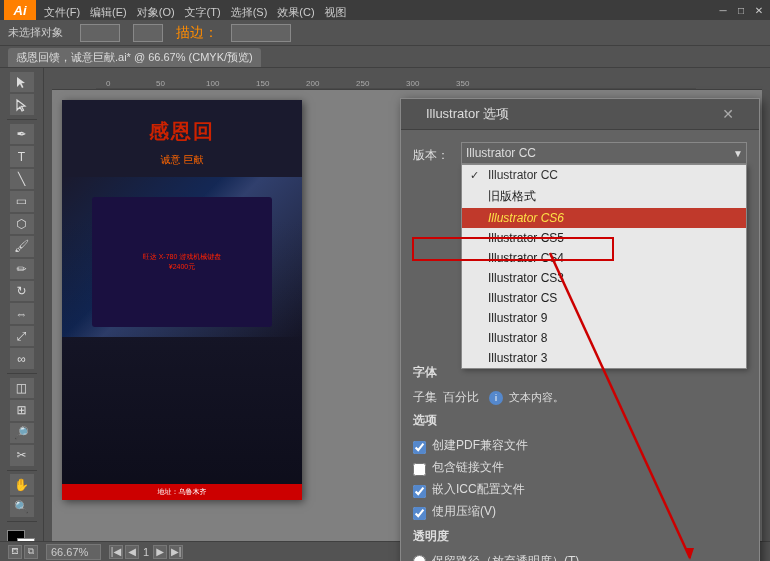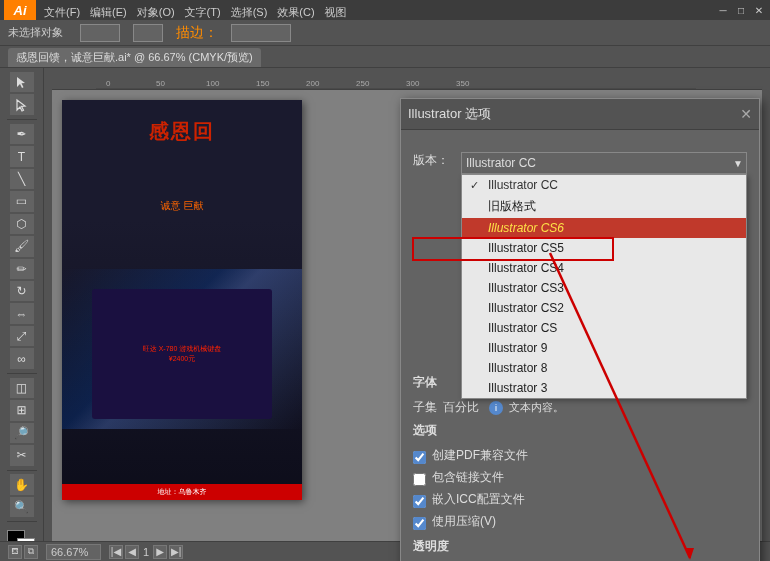--- a/index.html
+++ b/index.html
@@ -29,28 +29,28 @@
     
     .left-toolbar { width: 44px; background: #535353; border-right: 1px solid #404040; padding: 4px 2px; display: flex; flex-direction: column; align-items: center; gap: 2px; }
     .tool-btn { width: 24px; height: 22px; background: #636363; display: flex; align-items: center; justify-content: center; cursor: pointer; border: 1px solid transparent; color: #ddd; font-size: 12px; }
     .tool-separator { width: 30px; height: 1px; background: #404040; margin: 2px 0; }
 
     
     .canvas-area { flex: 1; background: #535353; overflow: hidden; position: relative; padding: 8px; }
     .canvas-ruler-h { height: 14px; background: #535353; border-bottom: 1px solid #404040; position: relative; overflow: hidden; }
     .canvas-content { position: relative; background: #808080; width: 100%; height: calc(100% - 14px); overflow: hidden; }
     .canvas-doc { position: absolute; top: 10px; left: 10px; width: 240px; height: 400px; background: white; box-shadow: 2px 2px 8px rgba(0,0,0,0.5); overflow: hidden; }
-    .canvas-doc-inner { width: 100%; height: 100%; background: linear-gradient(180deg, #1a1a2e 0%, #1a1a2e 30%, #0d0d1a 100%); position: relative; overflow: hidden; display: flex; flex-direction: column; align-items: center; gap: 46px; }
+    .canvas-doc-inner { width: 100%; height: 100%; background: linear-gradient(180deg, #1a1a2e 0%, #1a1a2e 30%, #0d0d1a 100%); position: relative; overflow: hidden; display: flex; flex-direction: column; align-items: center; }
 
     .dialog { width: 360px; background: #636363; border: 1px solid #888; box-shadow: 3px 3px 10px rgba(0,0,0,0.5); position: relative; }
-    .dialog-title { background: #535353; color: #ddd; padding: 6px 7px; font-size: 13px; display: flex; justify-content: space-between; align-items: center; border-bottom: 1px solid #404040; }
+    .dialog-title { background: #535353; color: #ddd; padding: 6px 25px; font-size: 13px; display: flex; justify-content: space-between; align-items: center; border-bottom: 1px solid #404040; }
     .dialog-close { cursor: pointer; color: #aaa; font-size: 14px; }
     .dialog-body { padding: 12px; }
 
-    .dialog-row { display: flex; align-items: flex-start; margin-bottom: 10px; gap: 8px; margin-top: 10px; }
+    .dialog-row { display: flex; align-items: flex-end; margin-bottom: 10px; gap: 8px; }
     .dialog-label { color: #ddd; font-size: 12px; min-width: 40px; }
     .dialog-select-wrap { position: relative; flex: 1; }
     .dialog-select { width: 100%; background: #636363; border: 1px solid #888; color: #ddd; font-size: 12px; height: 22px; padding: 0 4px; appearance: none; }
     .dialog-select-arrow { position: absolute; right: 4px; top: 50%; transform: translateY(-50%); color: #ddd; font-size: 10px; pointer-events: none; }
 
     
     .dropdown-open { position: absolute; top: 22px; left: 0; width: 100%; background: #e8e8e8; border: 1px solid #888; z-index: 200; box-shadow: 2px 2px 5px rgba(0,0,0,0.3); }
     .dropdown-item { padding: 3px 8px; font-size: 12px; color: #222; cursor: pointer; display: flex; align-items: center; gap: 4px; }
     .dropdown-item.selected { color: #333; }
     .dropdown-item.highlighted { background: #c0392b; color: #fde047; font-style: italic; }
@@ -225,24 +225,20 @@
             <div class="dropdown-item">
               <span class="checkmark"></span>
               <span>Illustrator CS4</span>
             </div>
             <div class="dropdown-item">
               <span class="checkmark"></span>
               <span>Illustrator CS3</span>
             </div>
             <div class="dropdown-item">
               <span class="checkmark"></span>
-              <span>Illustrator CS2</span>
-            </div>
-            <div class="dropdown-item">
-              <span class="checkmark"></span>
               <span>Illustrator CS</span>
             </div>
             <div class="dropdown-item">
               <span class="checkmark"></span>
               <span>Illustrator 9</span>
             </div>
             <div class="dropdown-item">
               <span class="checkmark"></span>
               <span>Illustrator 8</span>
             </div>

